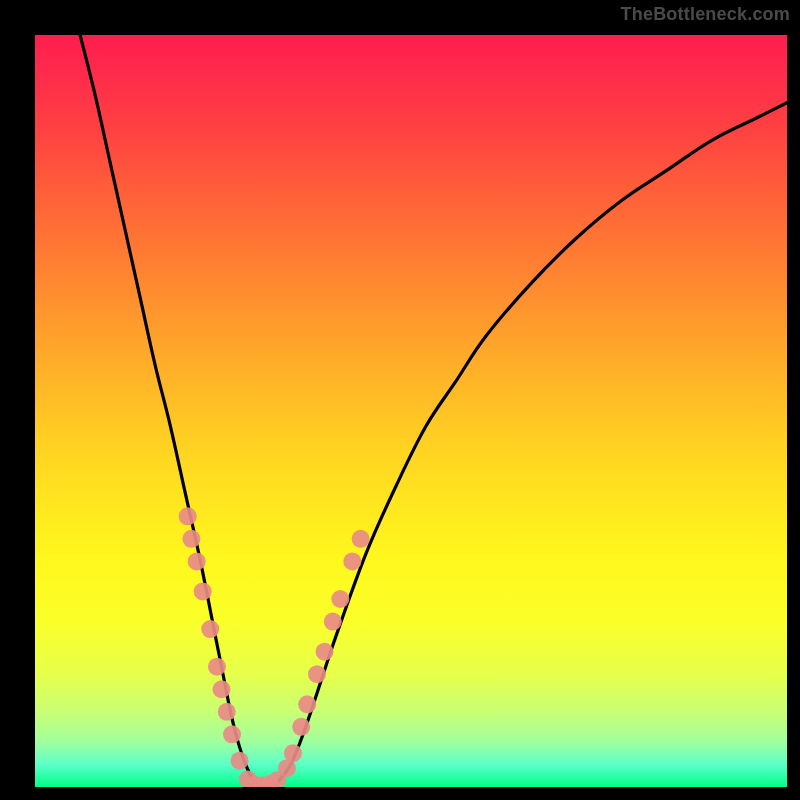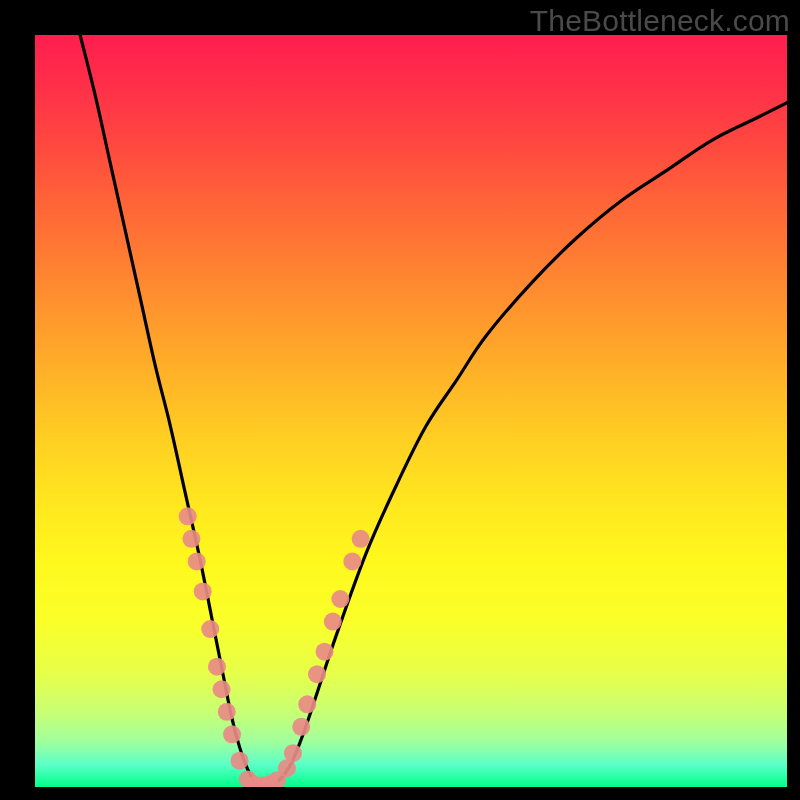--- a/index.html
+++ b/index.html
@@ -43,22 +43,22 @@
       #c8ff74 90%,
       #a0ff9d 94%,
       #5cffc8 97%,
       #00ff88 100%);
   }
   .watermark {
     position: absolute;
     top: 4px;
     right: 10px;
     color: #4a4a4a;
-    font-size: 30px;
-    font-weight: 400;
+    font-size: 18px;
+    font-weight: 700;
     letter-spacing: 0.2px;
     user-select: none;
   }
   svg.curve {
     position: absolute;
     inset: 0;
   }
 </style>
 </head>
 <body>

